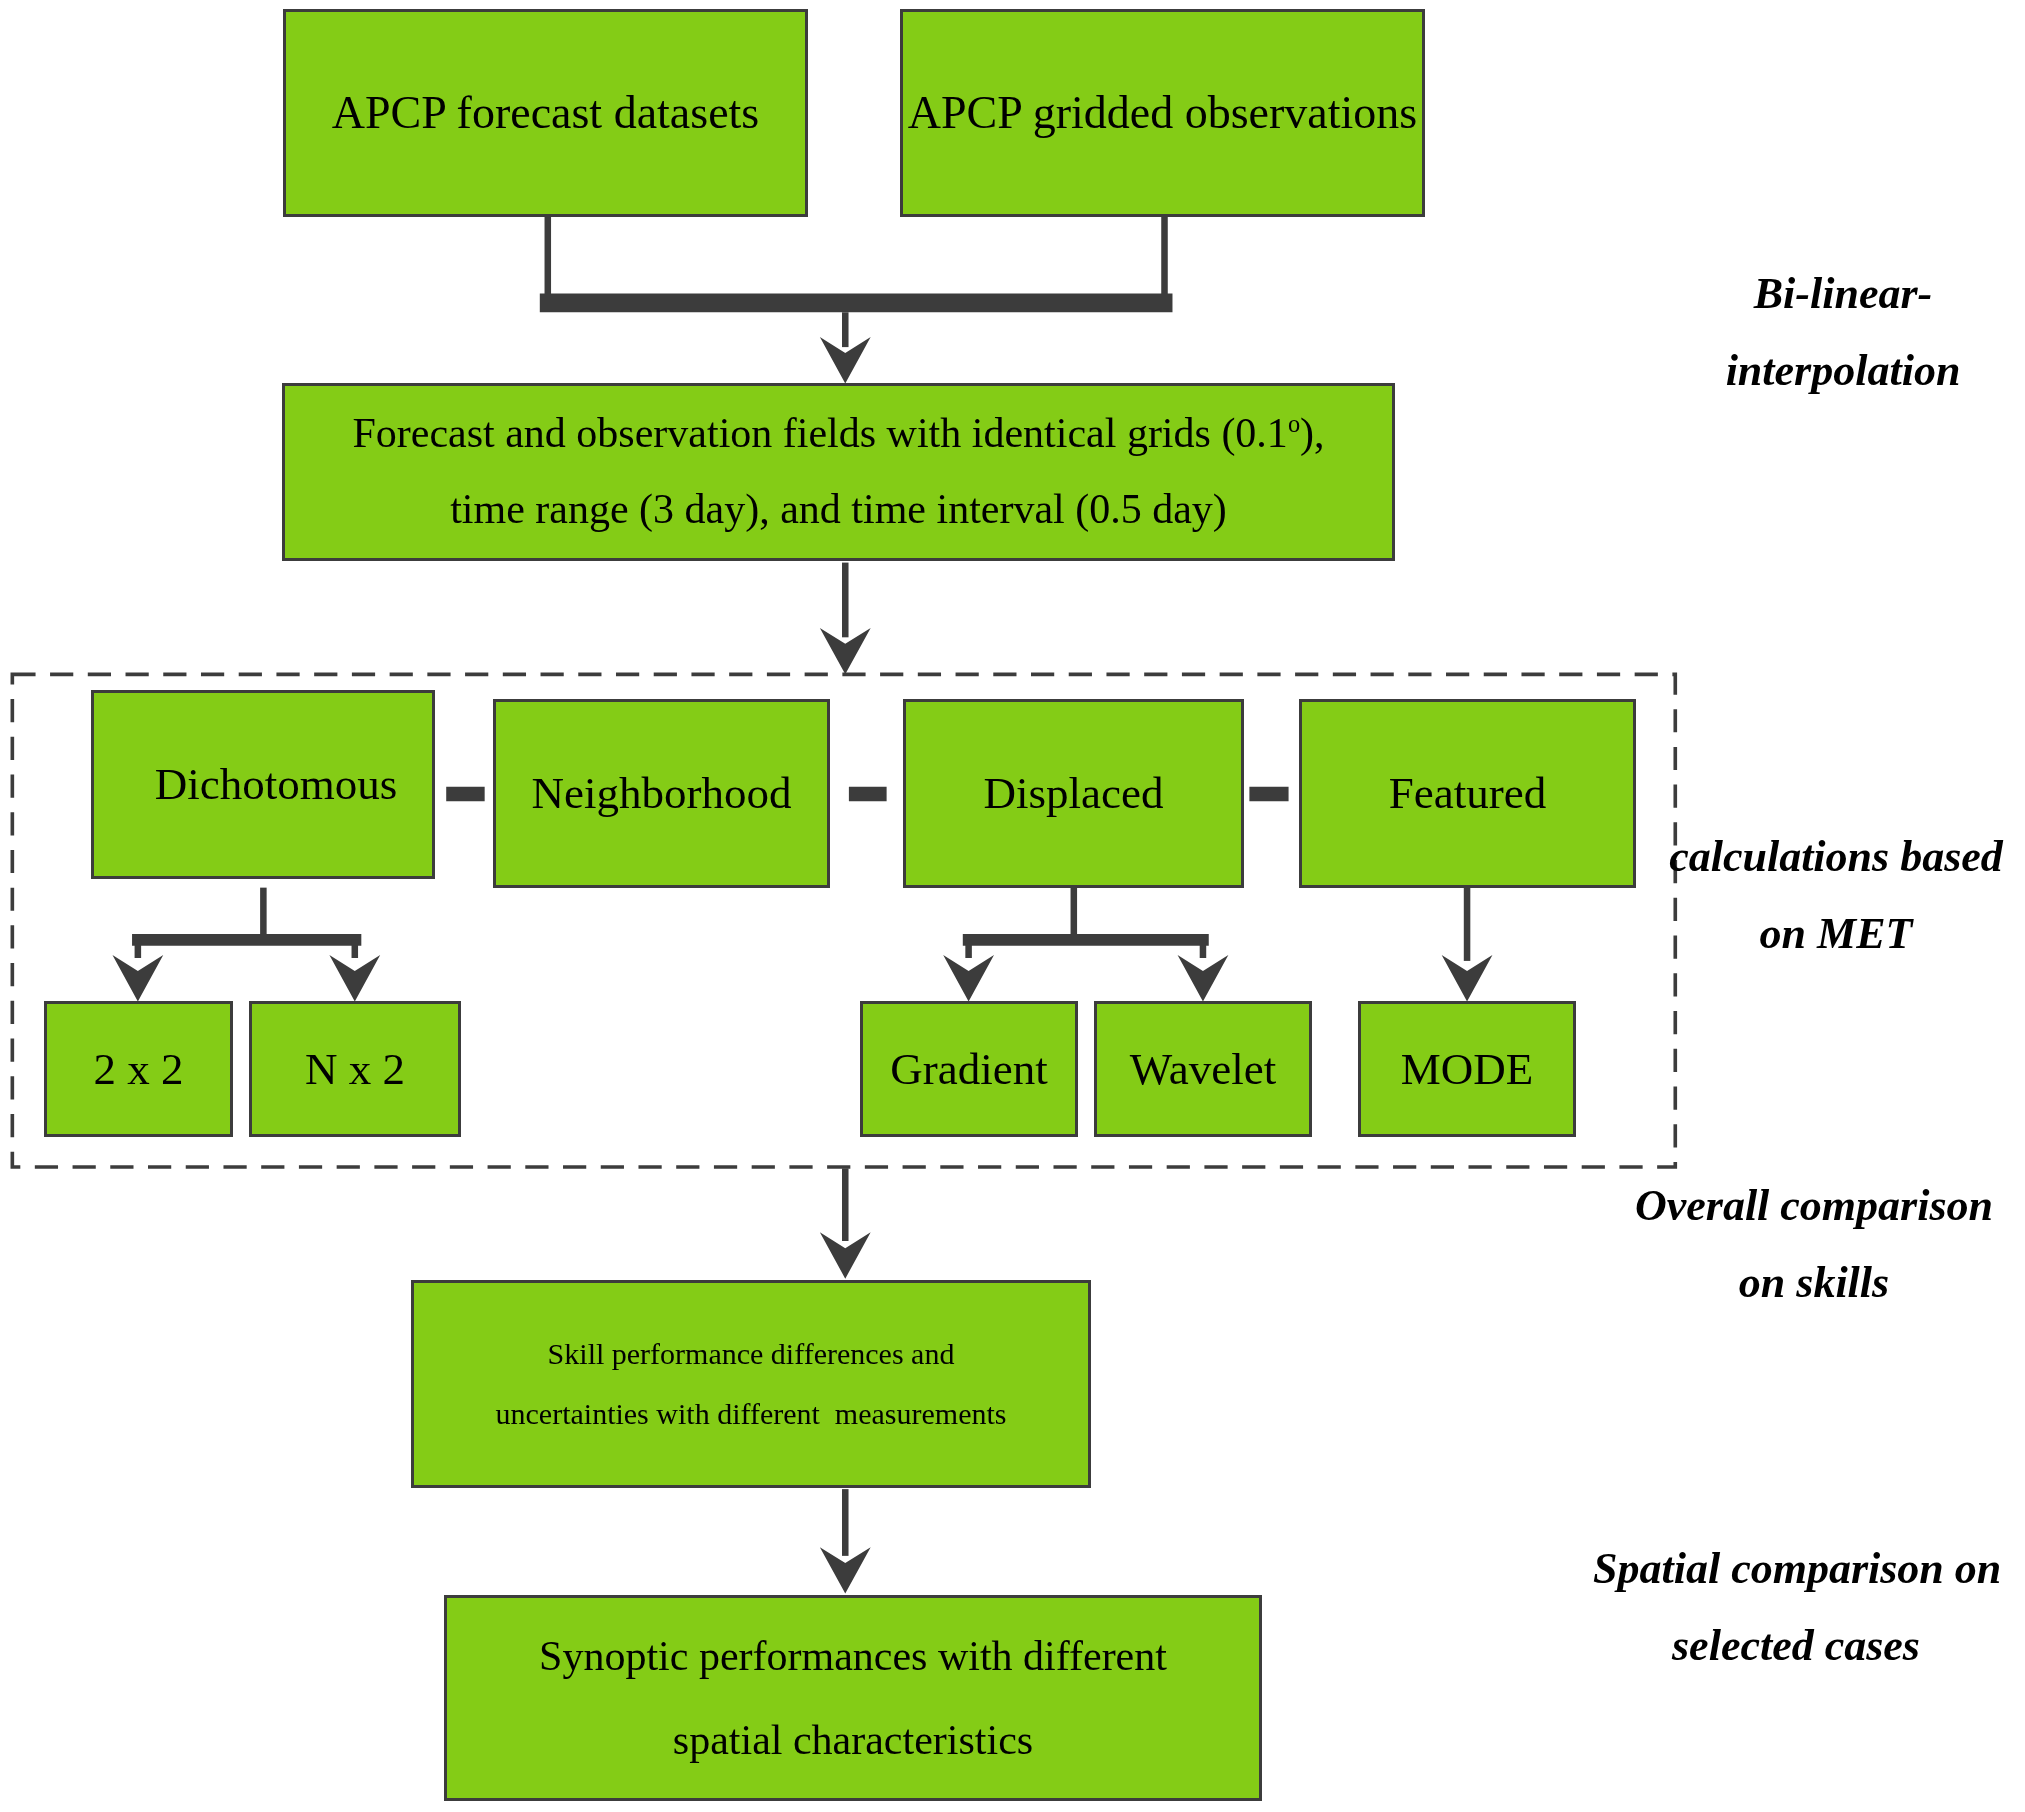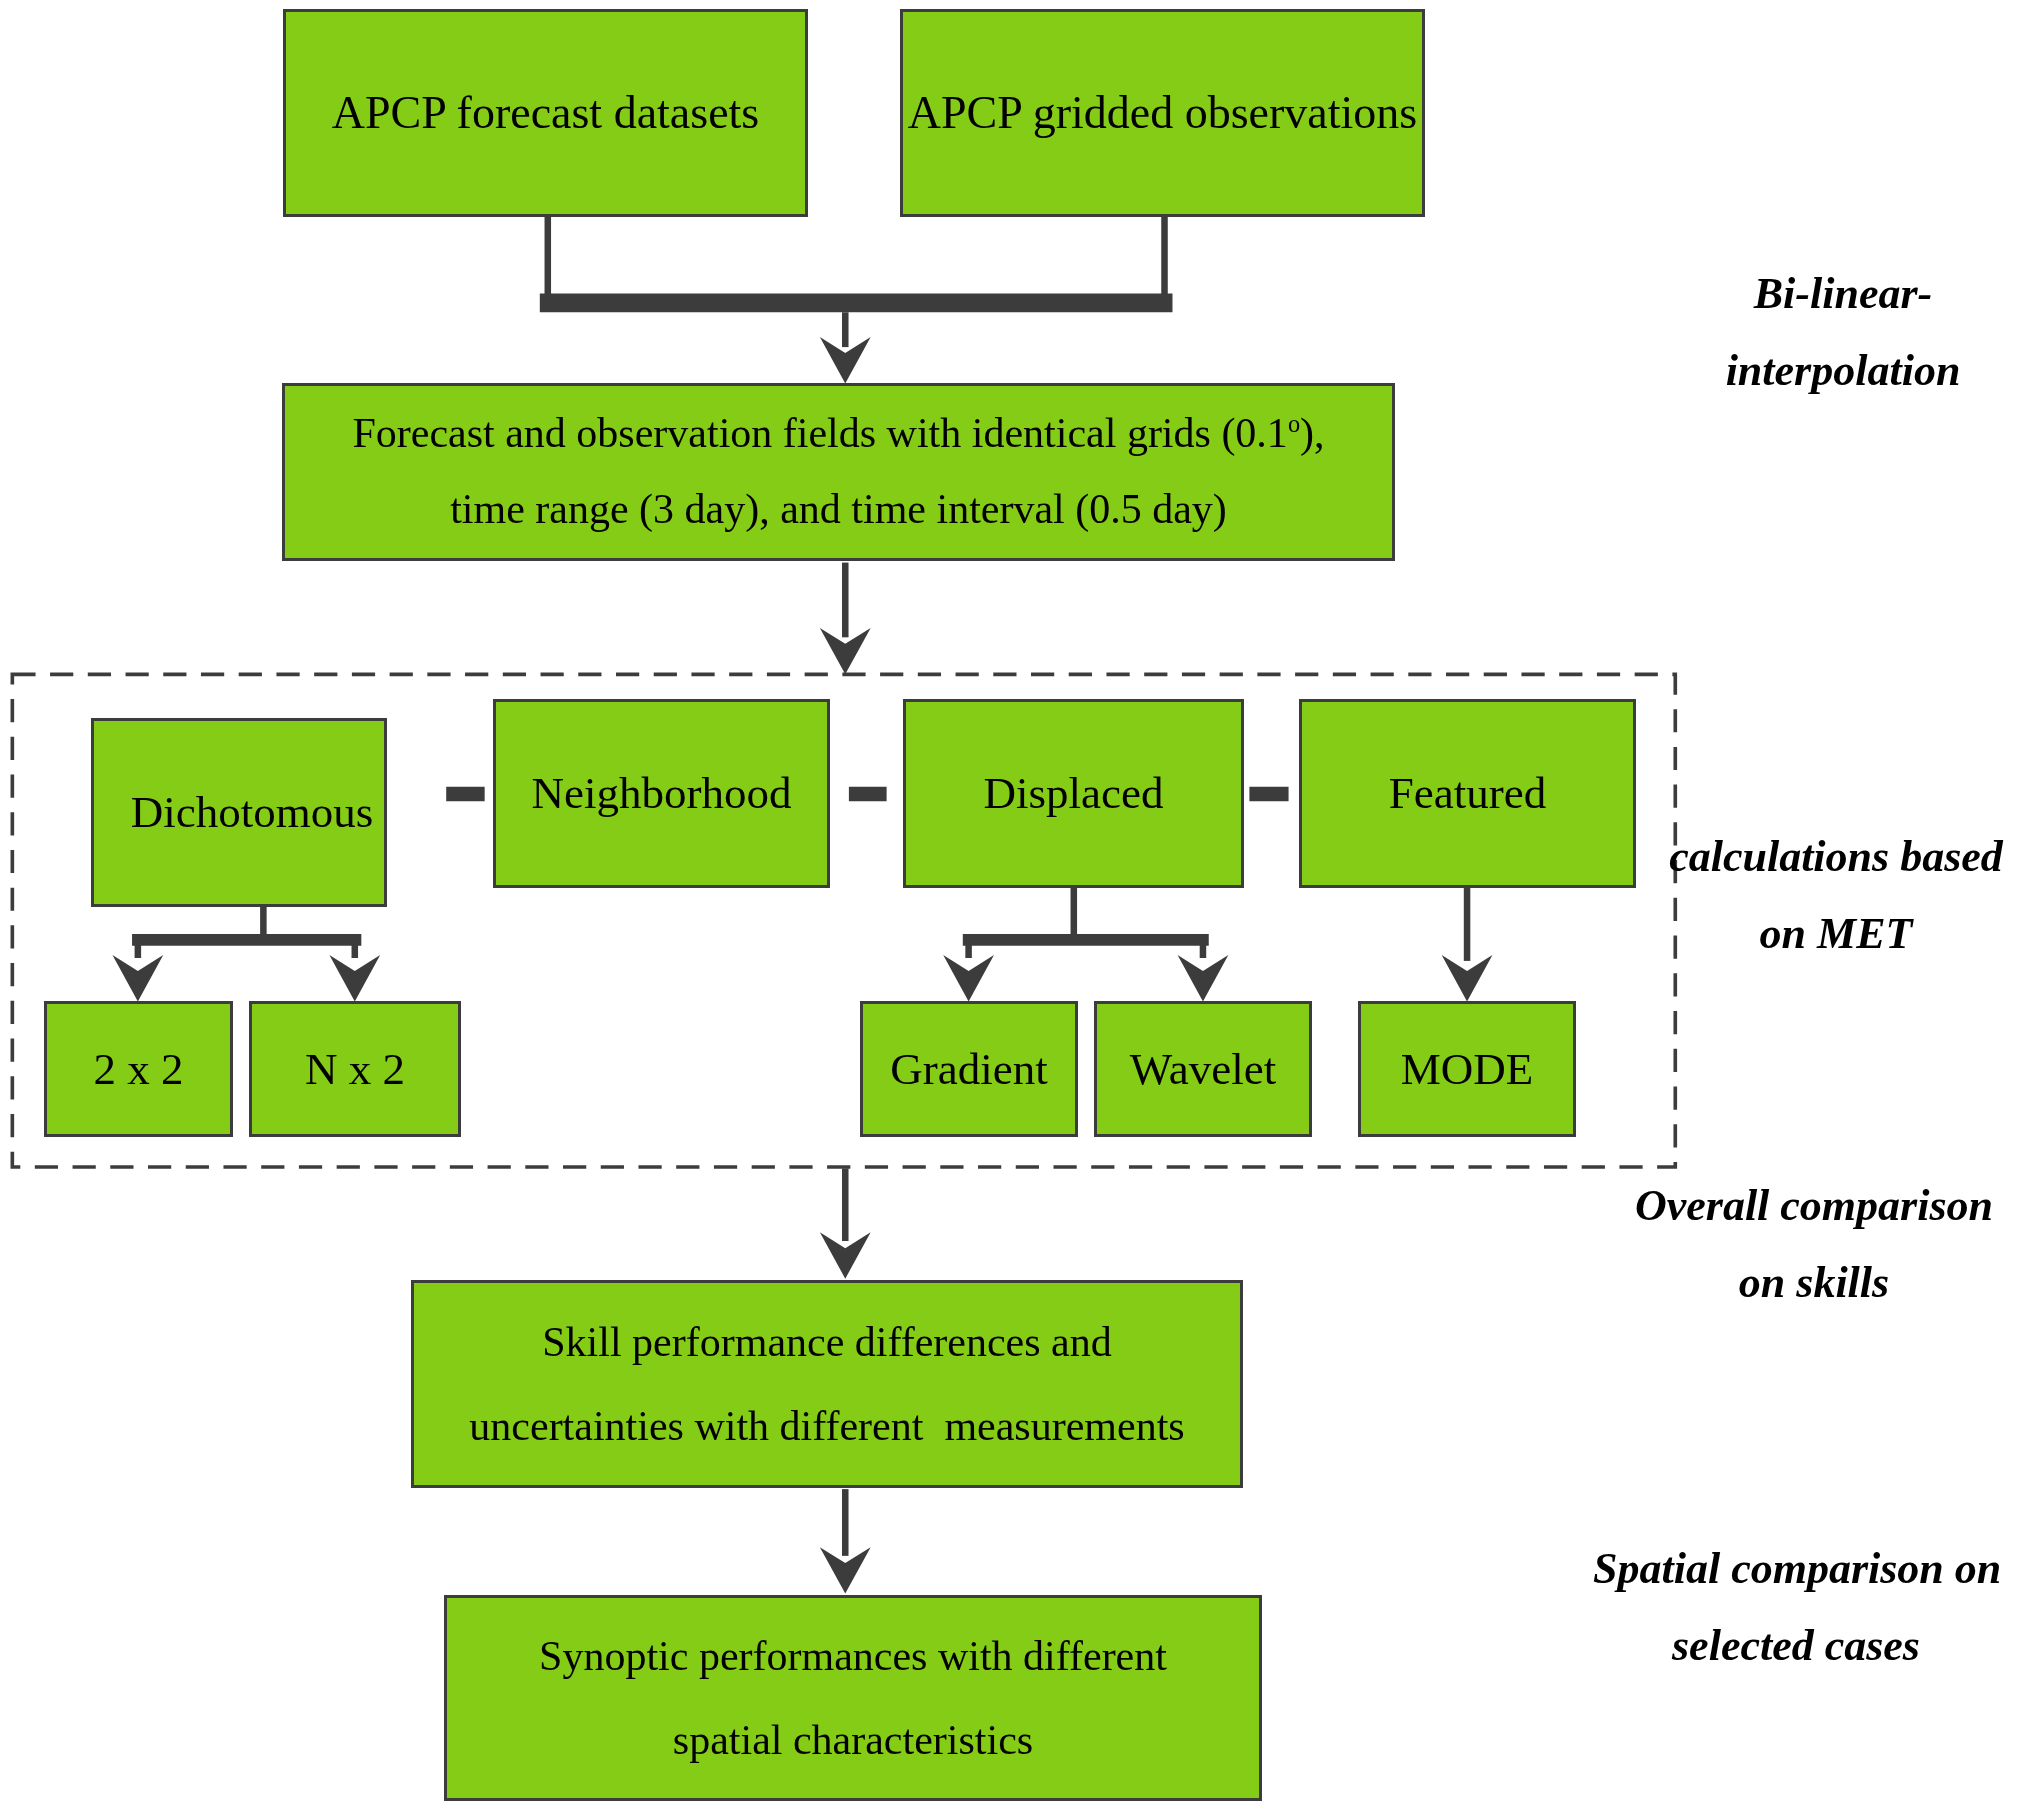--- a/index.html
+++ b/index.html
@@ -103,21 +103,21 @@
     <span>APCP gridded observations</span>
   </div>
 
   <div class="box regrid" style="left:282px; top:383px; width:1113px; height:178px;">
     <div class="lines">
       <div><span>Forecast and observation fields with identical grids (0.1</span><sup>o</sup><span>),</span></div>
       <div>time range (3 day), and time interval (0.5 day)</div>
     </div>
   </div>
 
-  <div class="box" style="left:91px; top:718px; width:296px; height:189px;padding-left:26px;">
+  <div class="box" style="left:91px; top:690px; width:344px; height:189px;padding-left:26px;">
     <span>Dichotomous</span>
   </div>
   <div class="box" style="left:493px; top:699px; width:337px; height:189px;">
     <span>Neighborhood</span>
   </div>
   <div class="box" style="left:903px; top:699px; width:341px; height:189px;">
     <span>Displaced</span>
   </div>
   <div class="box" style="left:1299px; top:699px; width:337px; height:189px;">
     <span>Featured</span>
@@ -132,21 +132,21 @@
   <div class="box" style="left:860px; top:1001px; width:218px; height:136px;">
     <span>Gradient</span>
   </div>
   <div class="box" style="left:1094px; top:1001px; width:218px; height:136px;">
     <span>Wavelet</span>
   </div>
   <div class="box" style="left:1358px; top:1001px; width:218px; height:136px;">
     <span>MODE</span>
   </div>
 
-  <div class="box skill" style="left:411px; top:1280px; width:832px; height:208px; font-size:42px;">
+  <div class="box skill" style="left:411px; top:1280px; width:680px; height:208px; font-size:30px;">
     <div class="lines">
       <div>Skill performance differences and</div>
       <div>uncertainties with different  measurements</div>
     </div>
   </div>
 
   <div class="box synoptic" style="left:444px; top:1595px; width:818px; height:206px; font-size:42px;">
     <div class="lines">
       <div>Synoptic performances with different</div>
       <div>spatial characteristics</div>

